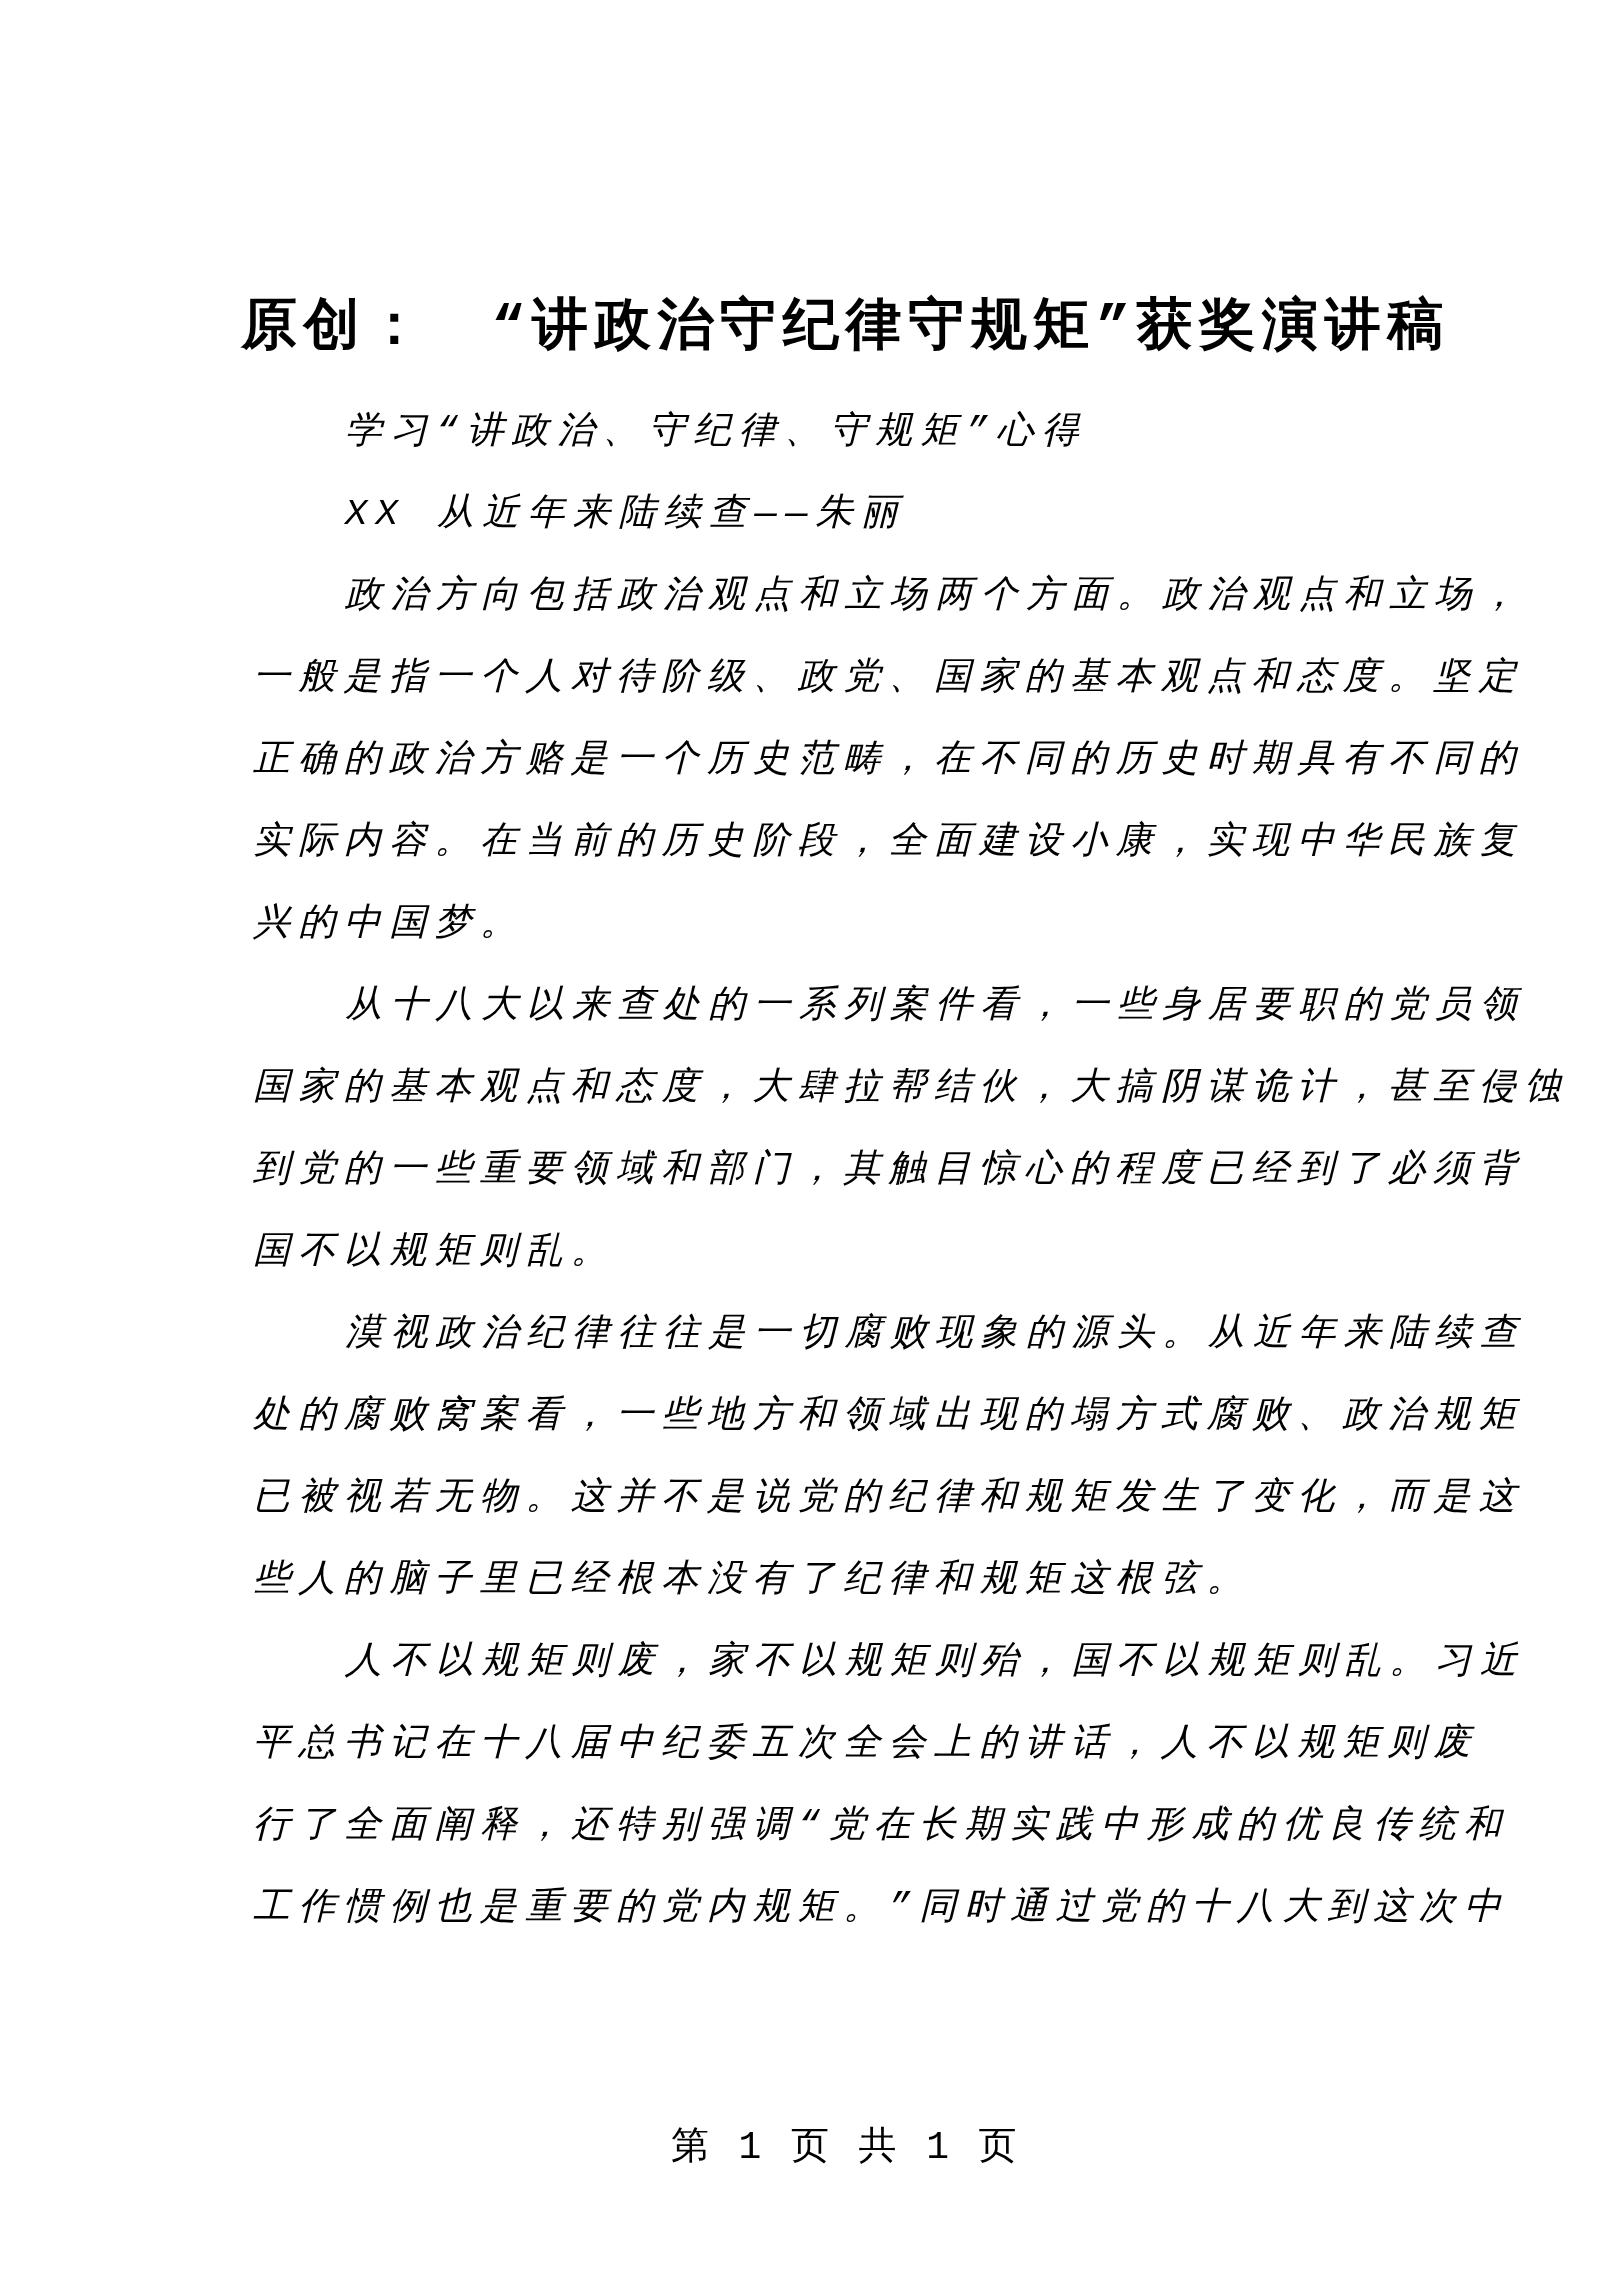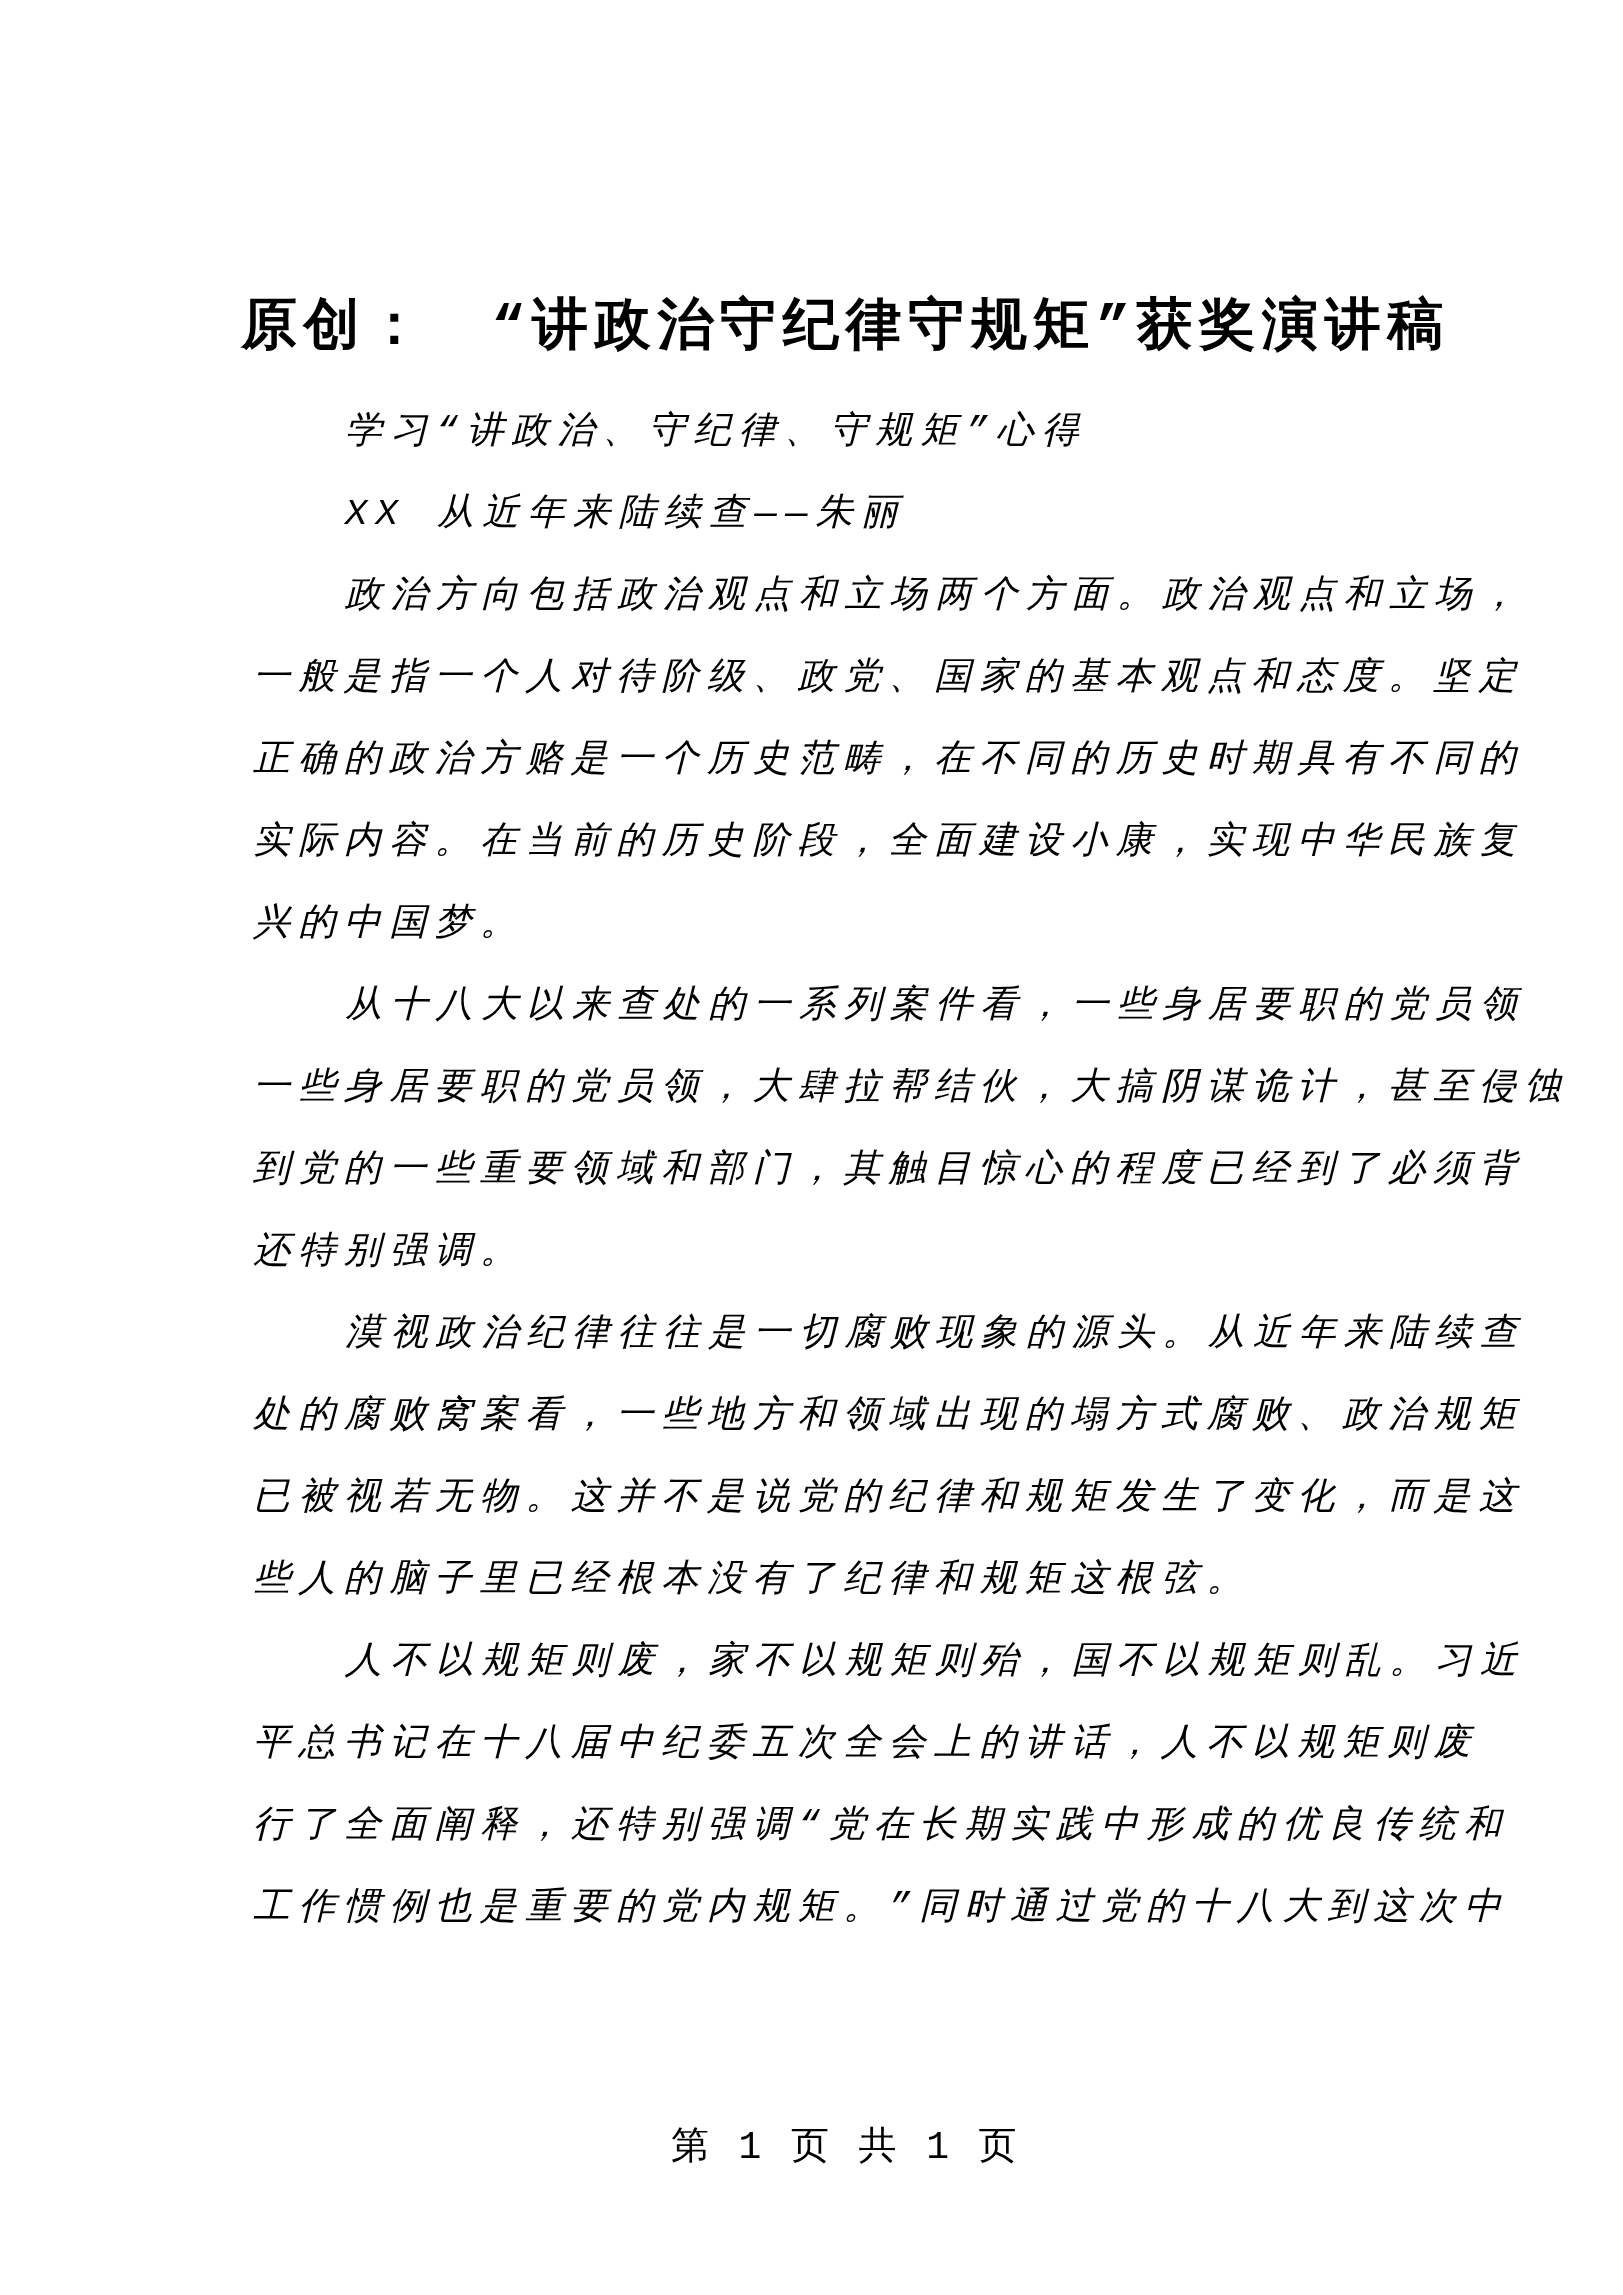--- a/index.html
+++ b/index.html
@@ -65,23 +65,23 @@
     <div id="paragraphs-mount">
         <div>
           <div class="line indent">政治方向包括政治观点和立场两个方面。政治观点和立场，</div>
           <div class="line">一般是指一个人对待阶级、政党、国家的基本观点和态度。坚定</div>
           <div class="line">正确的政治方赂是一个历史范畴，在不同的历史时期具有不同的</div>
           <div class="line">实际内容。在当前的历史阶段，全面建设小康，实现中华民族复</div>
           <div class="line">兴的中国梦。</div>
         </div>
         <div>
           <div class="line indent">从十八大以来查处的一系列案件看，一些身居要职的党员领</div>
-          <div class="line">一些身居要职的党员领，大肆拉帮结伙，大搞阴谋诡计，甚至侵蚀</div>
+          <div class="line">国家的基本观点和态度，大肆拉帮结伙，大搞阴谋诡计，甚至侵蚀</div>
           <div class="line">到党的一些重要领域和部门，其触目惊心的程度已经到了必须背</div>
-          <div class="line">还特别强调。</div>
+          <div class="line">国不以规矩则乱。</div>
         </div>
         <div>
           <div class="line indent">漠视政治纪律往往是一切腐败现象的源头。从近年来陆续查</div>
           <div class="line">处的腐败窝案看，一些地方和领域出现的塌方式腐败、政治规矩</div>
           <div class="line">已被视若无物。这并不是说党的纪律和规矩发生了变化，而是这</div>
           <div class="line">些人的脑子里已经根本没有了纪律和规矩这根弦。</div>
         </div>
         <div>
           <div class="line indent">人不以规矩则废，家不以规矩则殆，国不以规矩则乱。习近</div>
           <div class="line">平总书记在十八届中纪委五次全会上的讲话，人不以规矩则废</div>

